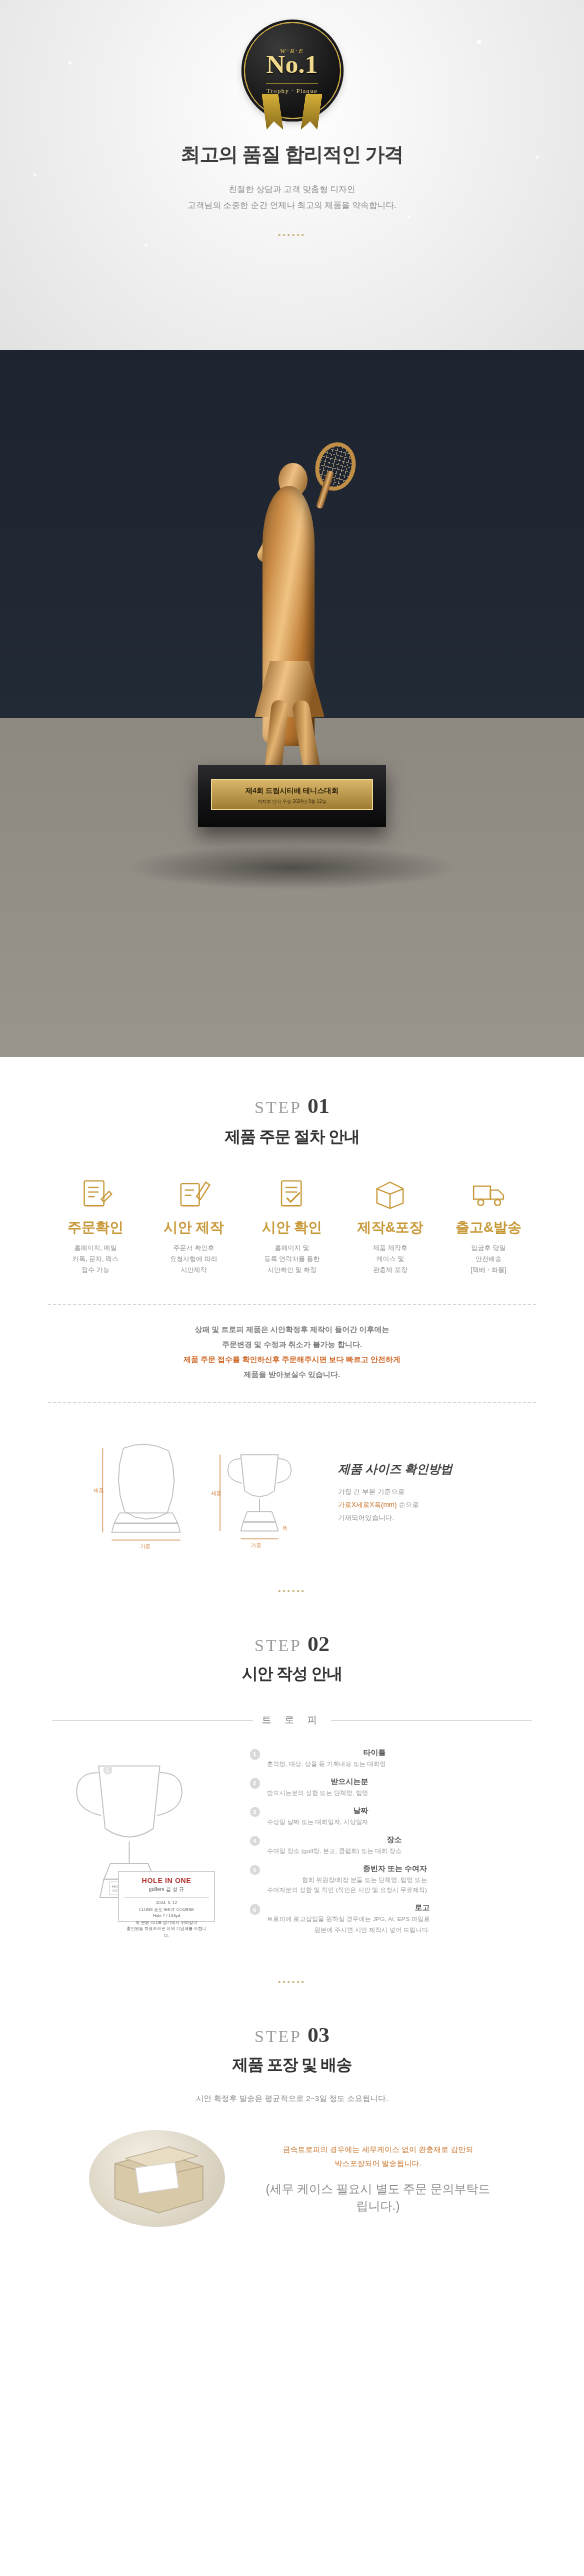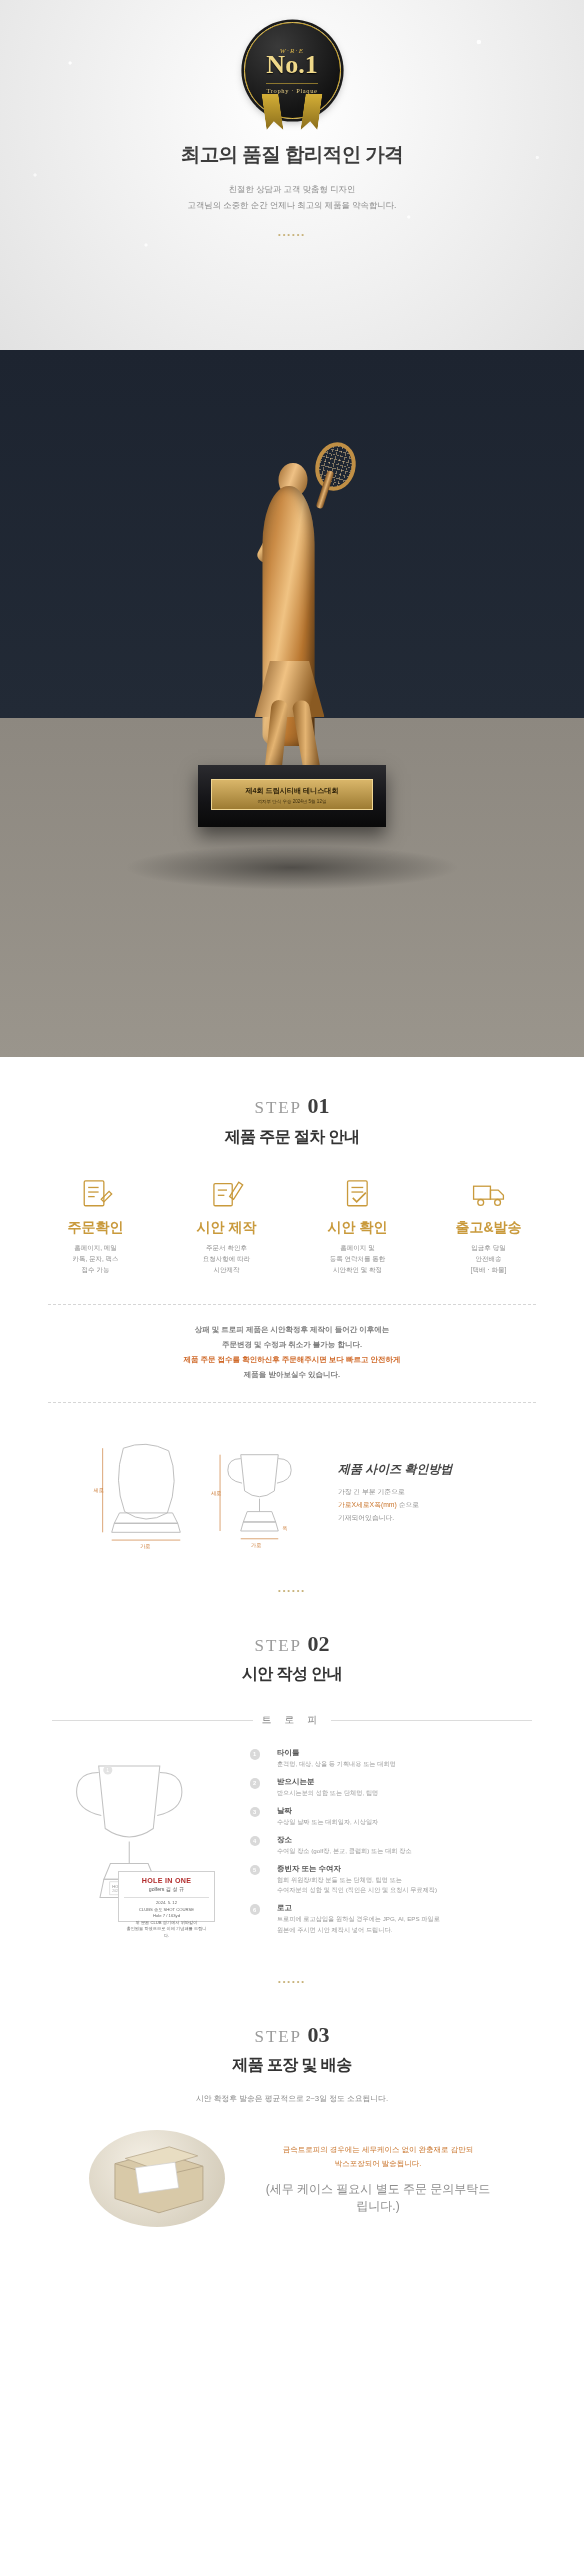--- a/index.html
+++ b/index.html
@@ -352,21 +352,21 @@
     gap: 6.5px;
     margin: 17px 22px 0;
     align-items: flex-start;
   }
   .tro-draw {
     width: 195px;
     position: relative;
     height: 195px;
   }
   .tro-legend { flex: 1; padding-top: 3.9px; }
-  .legend-item { display: flex; gap: 17px; margin-bottom: 7.1px; }
+  .legend-item { display: flex; gap: 7px; margin-bottom: 7.1px; text-align: right; }
   .legend-num {
     flex: none;
     width: 10.4px; height: 10.4px;
     border-radius: 50%;
     background: #d9d9d9;
     color: #fff;
     font-size: 5.8px;
     font-weight: bold;
     display: flex;
     align-items: center;
@@ -499,20 +499,33 @@
               <rect x="10" y="6" width="30" height="38" rx="2" fill="none" stroke="#c99a3c" stroke-width="2"></rect>
               <line x1="16" y1="16" x2="34" y2="16" stroke="#c99a3c" stroke-width="2"></line>
               <line x1="16" y1="23" x2="34" y2="23" stroke="#c99a3c" stroke-width="2"></line>
               <path d="M18 32 L24 38 L38 24" fill="none" stroke="#c99a3c" stroke-width="2.5"></path>
             </svg>
         </div>
         <div class="name">시안 확인</div>
         <div class="desc" style="white-space:pre-line">홈페이지 및
 등록 연락처를 통한
 시안확인 및 확정</div>
+      </div>
+      <div class="icon-col">
+        <div class="ico">
+          <svg width="34" height="34" viewBox="0 0 52 52">
+              <path d="M6 18 L26 8 L46 18 L46 40 L26 48 L6 40 Z" fill="none" stroke="#c99a3c" stroke-width="2"></path>
+              <path d="M6 18 L26 26 L46 18" fill="none" stroke="#c99a3c" stroke-width="2"></path>
+              <line x1="26" y1="26" x2="26" y2="48" stroke="#c99a3c" stroke-width="2"></line>
+            </svg>
+        </div>
+        <div class="name">제작&amp;포장</div>
+        <div class="desc" style="white-space:pre-line">제품 제작후
+케이스 및
+완충재 포장</div>
       </div>
       <div class="icon-col">
         <div class="ico">
           <svg width="35" height="34" viewBox="0 0 54 52">
               <rect x="4" y="14" width="26" height="20" fill="none" stroke="#c99a3c" stroke-width="2"></rect>
               <path d="M30 20 L42 20 L50 28 L50 34 L30 34 Z" fill="none" stroke="#c99a3c" stroke-width="2"></path>
               <circle cx="15" cy="39" r="4.5" fill="none" stroke="#c99a3c" stroke-width="2"></circle>
               <circle cx="41" cy="39" r="4.5" fill="none" stroke="#c99a3c" stroke-width="2"></circle>
             </svg>
         </div>

